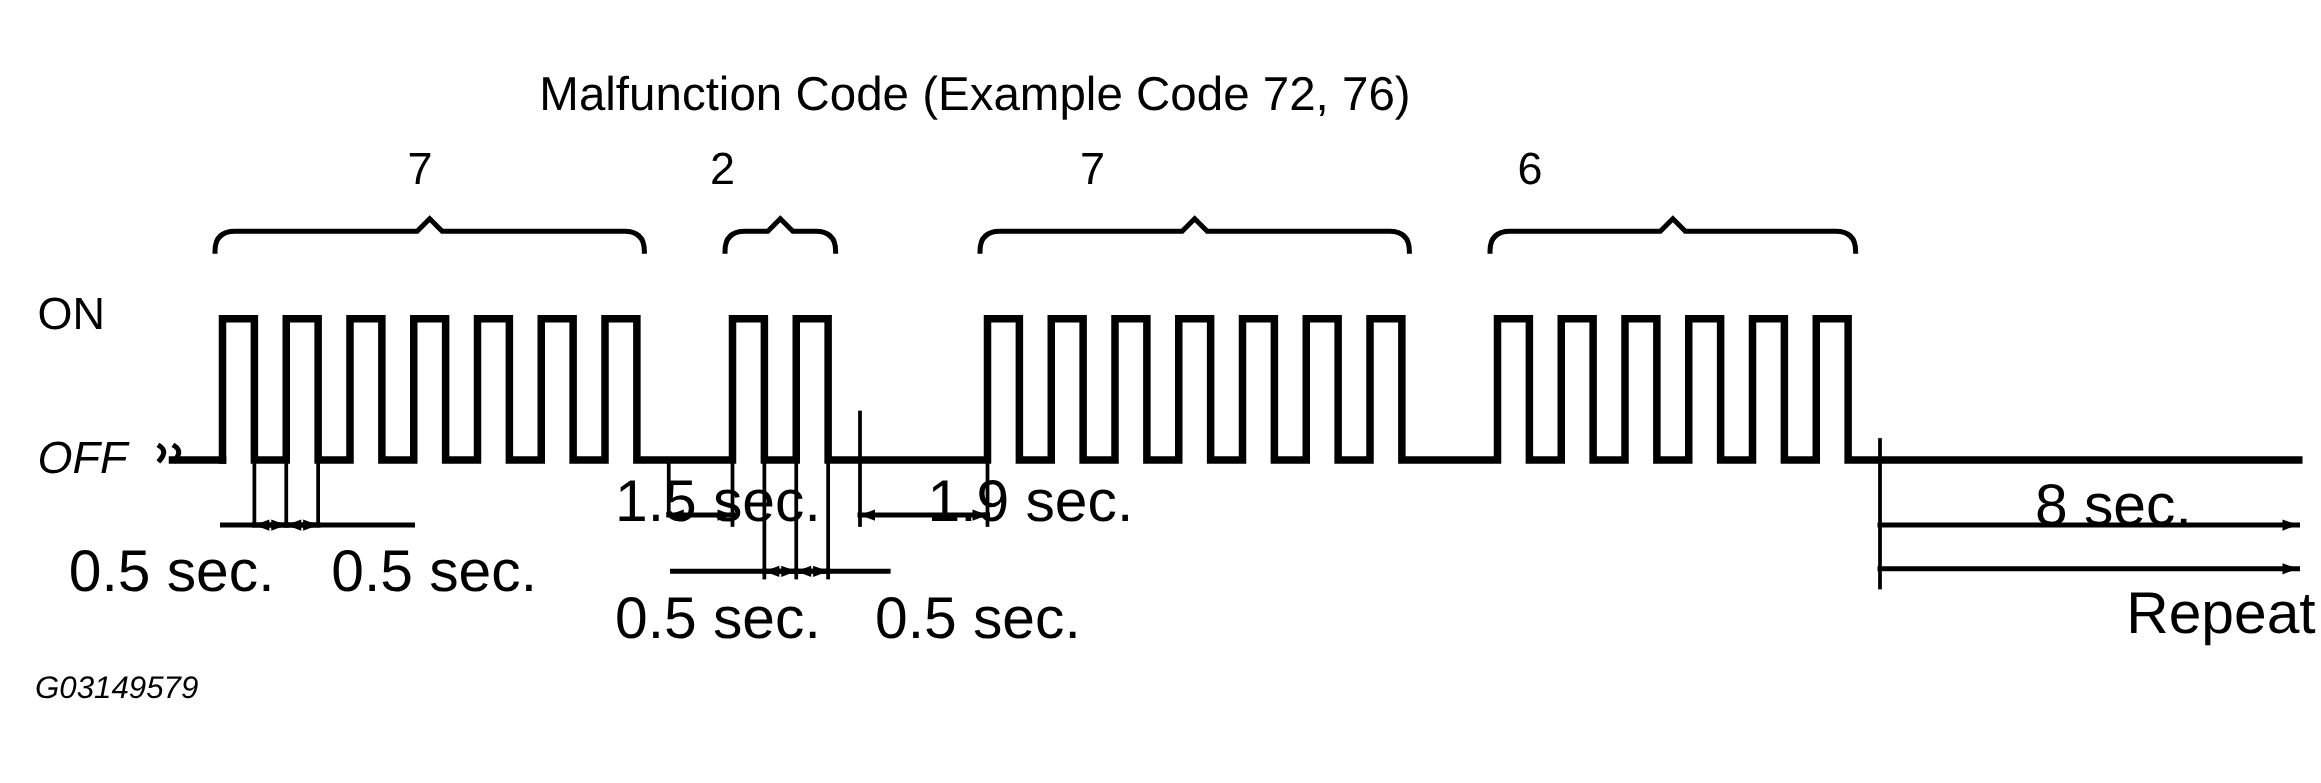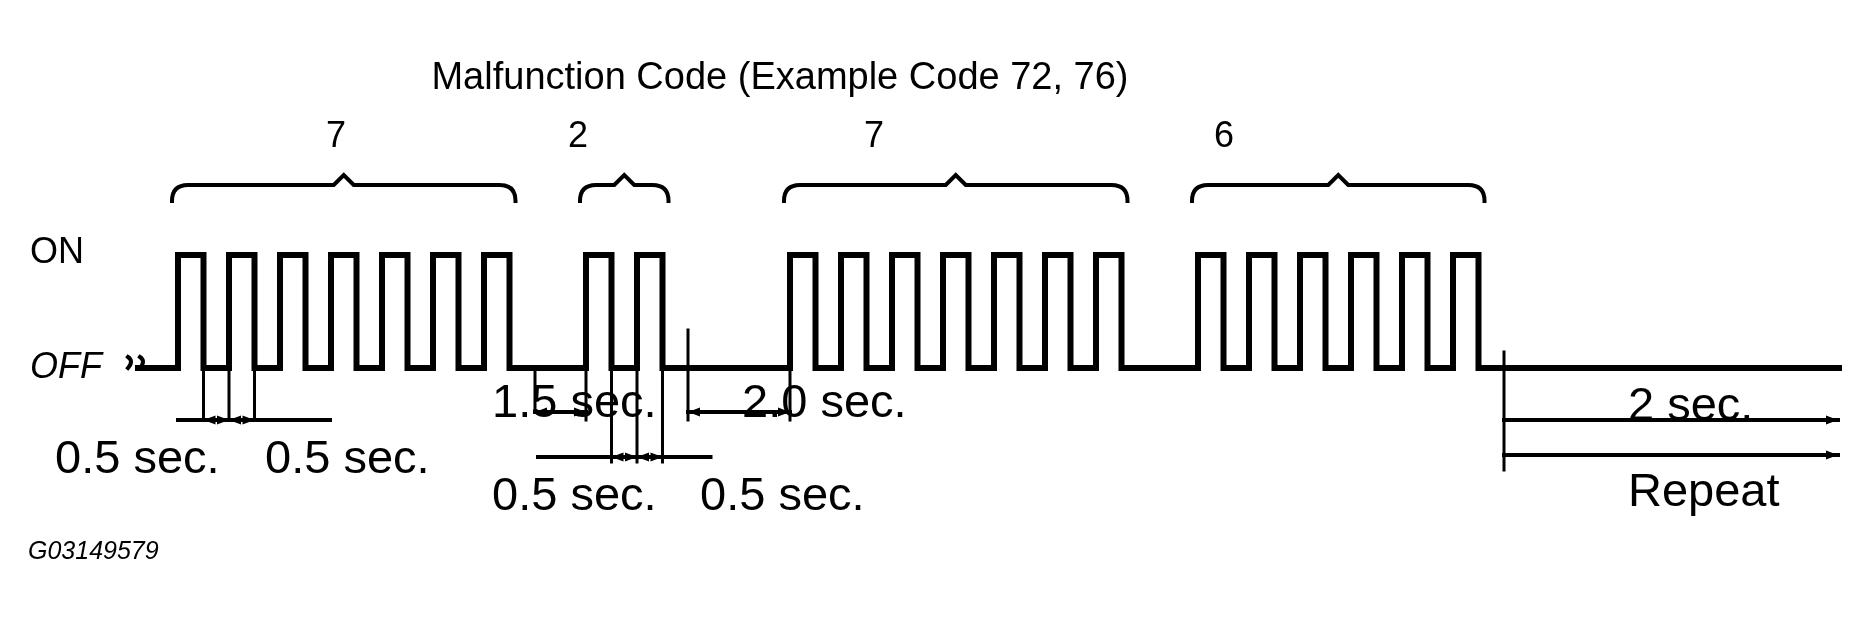--- a/index.html
+++ b/index.html
@@ -66,27 +66,27 @@
   <div class="txt digit" style="left:874px; top:117px;">7</div>
   <div class="txt digit" style="left:1224px; top:117px;">6</div>
 
   <div class="txt axis-label" style="left:30px; top:233px;">ON</div>
   <div class="txt axis-label" style="left:30px; top:348px;font-style:italic;">OFF</div>
 
   <div class="txt dim-label" style="left:55px; top:433px;">0.5 sec.</div>
   <div class="txt dim-label" style="left:265px; top:433px;">0.5 sec.</div>
 
   <div class="txt dim-label" style="left:492px; top:377px;">1.5 sec.</div>
-  <div class="txt dim-label" style="left:742px; top:377px;">2.0 sec.</div>
+  <div class="txt dim-label" style="left:742px; top:377px;">1.9 sec.</div>
 
   <div class="txt dim-label" style="left:492px; top:470px;">0.5 sec.</div>
   <div class="txt dim-label" style="left:700px; top:470px;">0.5 sec.</div>
 
-  <div class="txt dim-label" style="left:1628px; top:380px;">2 sec.</div>
-  <div class="txt dim-label" style="left:1628px; top:466px;">Repeat</div>
+  <div class="txt dim-label" style="left:1628px; top:380px;">8 sec.</div>
+  <div class="txt dim-label" style="left:1701px; top:466px;">Repeat</div>
 
   <div class="txt fig-id">G03149579</div>
 
   <svg id="art" width="1857" height="626" viewBox="0 0 1857 626" shape-rendering="geometricPrecision">
       <path d="M 138 368 H 178" fill="none" stroke="#000000" stroke-width="6" stroke-linecap="square" stroke-linejoin="miter"></path>
       <path d="M 128 357 q 6 4 0 11 M 140 357 q 6 4 0 11" fill="none" stroke="#000000" stroke-width="4" stroke-linecap="square" stroke-linejoin="miter"></path>
       <path d="M 178 368 V 255 H 203.5 V 368 H 229 V 255 H 254.5 V 368 H 280 V 255 H 305.5 V 368 H 331 V 255 H 356.5 V 368 H 382 V 255 H 407.5 V 368 H 433 V 255 H 458.5 V 368 H 484 V 255 H 509.5 V 368 H 535 H 586 V 255 H 611.5 V 368 H 637 V 255 H 662.5 V 368 H 688 H 790 V 255 H 815.5 V 368 H 841 V 255 H 866.5 V 368 H 892 V 255 H 917.5 V 368 H 943 V 255 H 968.5 V 368 H 994 V 255 H 1019.5 V 368 H 1045 V 255 H 1070.5 V 368 H 1096 V 255 H 1121.5 V 368 H 1147 H 1198 V 255 H 1223.5 V 368 H 1249 V 255 H 1274.5 V 368 H 1300 V 255 H 1325.5 V 368 H 1351 V 255 H 1376.5 V 368 H 1402 V 255 H 1427.5 V 368 H 1453 V 255 H 1478.5 V 368 H 1504 H 1839" fill="none" stroke="#000000" stroke-width="6" stroke-linecap="square" stroke-linejoin="miter"></path>
       <path d="M 172 201 q 0 -16 16 -16 H 333.75 l 10 -10 l 10 10 H 499.5 q 16 0 16 16" fill="none" stroke="#000000" stroke-width="4" stroke-linecap="square" stroke-linejoin="miter"></path>
       <path d="M 580 201 q 0 -16 16 -16 H 614.25 l 10 -10 l 10 10 H 652.5 q 16 0 16 16" fill="none" stroke="#000000" stroke-width="4" stroke-linecap="square" stroke-linejoin="miter"></path>
       <path d="M 784 201 q 0 -16 16 -16 H 945.75 l 10 -10 l 10 10 H 1111.5 q 16 0 16 16" fill="none" stroke="#000000" stroke-width="4" stroke-linecap="square" stroke-linejoin="miter"></path>

